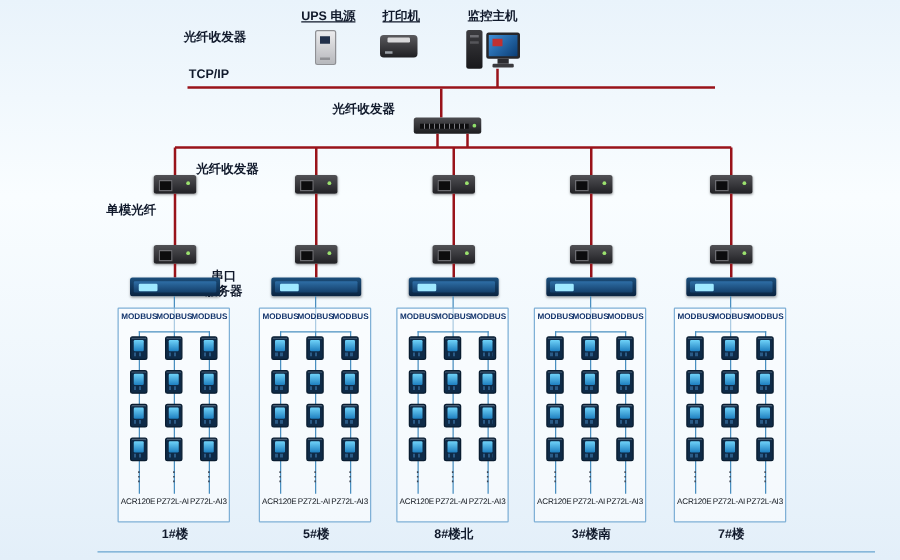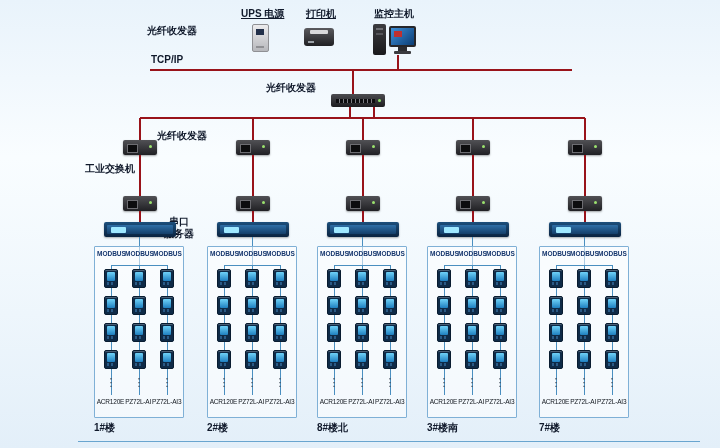--- a/index.html
+++ b/index.html
@@ -55,21 +55,21 @@
   .meter{width:14px;height:19px;margin:0 auto;position:relative;background:#0e2a47;border:1px solid #091c30;
     border-radius:2px;box-sizing:border-box;box-shadow:inset 0 1px 0 rgba(255,255,255,.25);}
   .meter .scr{position:absolute;left:2px;top:2px;right:2px;height:9px;background:linear-gradient(180deg,#6fd2f8,#1e7fc0);border-radius:1px;}
   .meter .btns{position:absolute;left:2px;bottom:2px;right:2px;height:3px;
     background:repeating-linear-gradient(90deg,#2a5a86 0 2px,#0e2a47 2px 4px);}
   .dots{position:absolute;top:126px;left:0;width:100%;display:flex;justify-content:center;
     font-size:11px;line-height:18px;color:#3a4250;}
   .dots span{width:28px;text-align:center;}
   .models{position:absolute;top:150px;left:0;width:100%;display:flex;justify-content:center;gap:1px;
     font-size:6.5px;line-height:9px;letter-spacing:-0.2px;color:#10151c;white-space:nowrap;}
-  .building{position:absolute;top:304px;left:0;width:92px;}
+  .building{position:absolute;top:304px;left:0;width:92px;text-align:center;}
   .drop1{left:45px;top:0;width:1.5px;height:22px;}
   .fiber{left:45px;top:37px;width:1.5px;height:41px;}
   .t1{top:22px;}
   .t2{top:78px;}
   .l3{left:45px;top:93px;width:1.5px;height:11px;}
   .l4{left:45px;top:119px;width:1px;height:28px;}
   .srv-lbl{position:absolute;left:156px;top:216px;width:46px;text-align:center;font-weight:700;
     font-size:10px;line-height:12px;color:#10192b;}
 </style>
 </head>
@@ -77,21 +77,21 @@
 
 <div class="stage">
 
   <div class="lbl" style="left:147px;top:25px;">光纤收发器</div>
   <div class="lbl" style="left:241px;top:8px;text-decoration:underline;">UPS 电源</div>
   <div class="lbl" style="left:306px;top:8px;text-decoration:underline;">打印机</div>
   <div class="lbl" style="left:374px;top:8px;">监控主机</div>
   <div class="lbl" style="left:151px;top:54px;">TCP/IP</div>
   <div class="lbl" style="left:266px;top:82px;">光纤收发器</div>
   <div class="lbl" style="left:157px;top:130px;">光纤收发器</div>
-  <div class="lbl" style="left:85px;top:163px;">工业交换机</div>
+  <div class="lbl" style="left:85px;top:163px;">单模光纤</div>
   <div class="srv-lbl">
     <div>串口</div>
     <div>服务器</div>
   </div>
 
   <div class="ups">
       <i></i>
       <b></b>
     </div>
   <div class="printer">
@@ -294,21 +294,21 @@
             <span>⋮</span>
             <span>⋮</span>
             <span>⋮</span>
           </div>
       <div class="models">
             <span>ACR120E</span>
             <span>PZ72L-AI</span>
             <span>PZ72L-AI3</span>
           </div>
     </div>
-    <div class="lbl building">2#楼</div>
+    <div class="lbl building">5#楼</div>
   </div>
 
   <div class="col" style="left: 317px;">
     <div class="vline red drop1"></div>
     <div class="transceiver t1">
           <i class="port"></i>
           <i class="led"></i>
         </div>
     <div class="vline red fiber"></div>
     <div class="transceiver t2">

